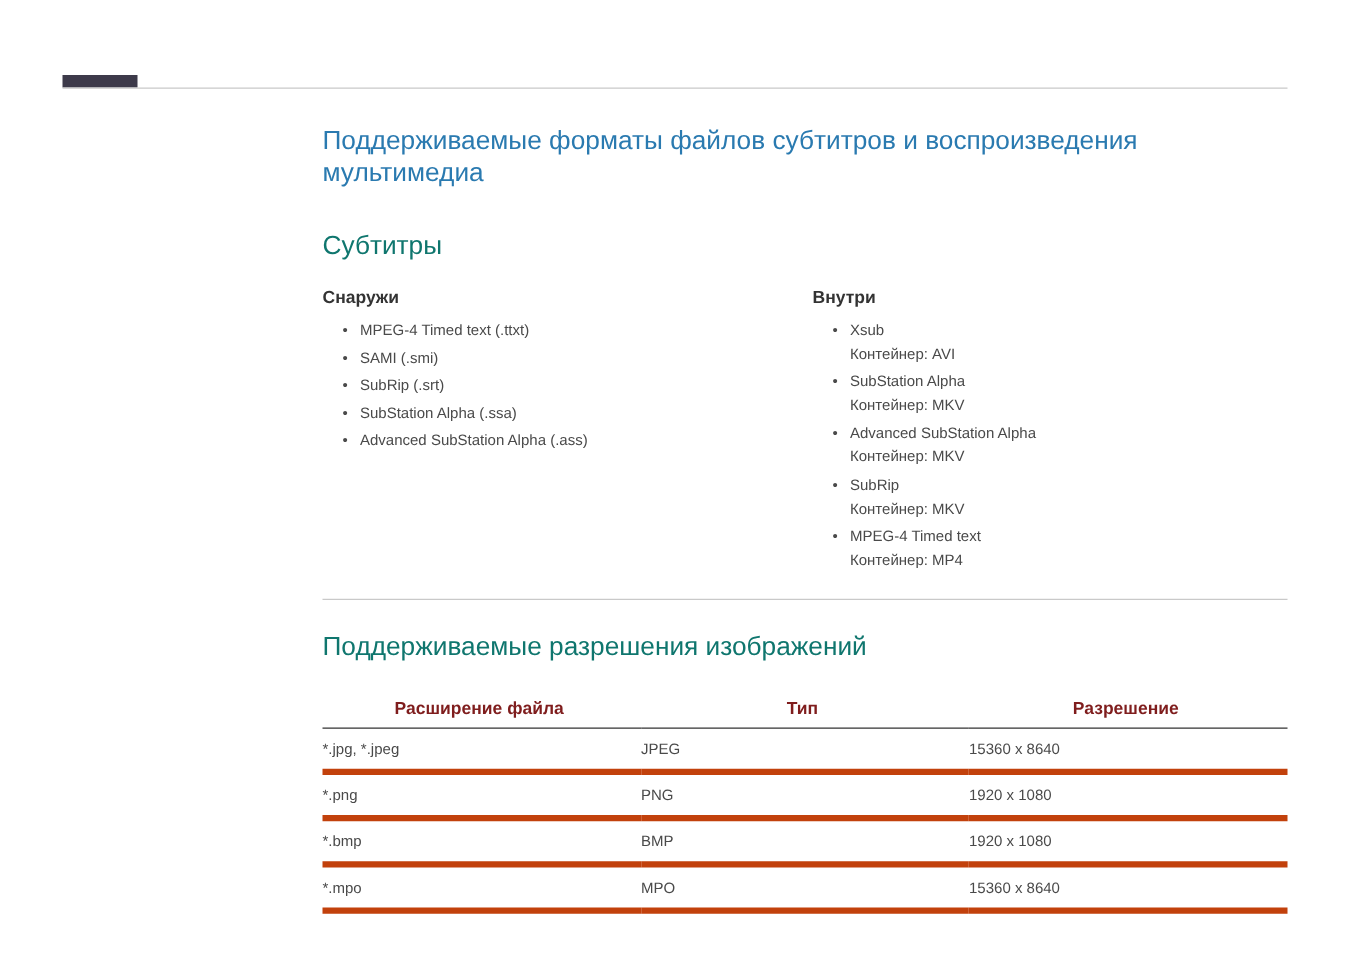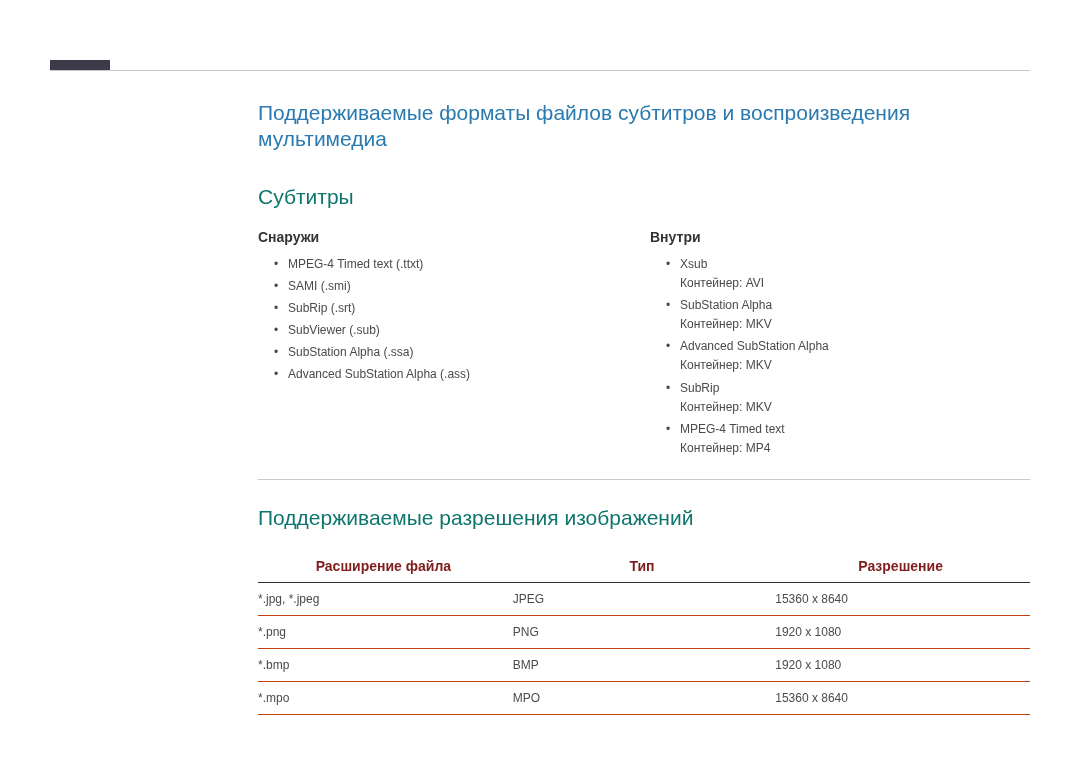--- a/index.html
+++ b/index.html
@@ -103,21 +103,21 @@
     font-size: 14px;
     font-weight: bold;
     color: #7f1d1d;
     padding: 8px 4px 8px 0;
     border-bottom: 1.5px solid #333;
   }
   table.formats td {
     font-size: 12px;
     color: #4a4a4a;
     padding: 9px 4px 9px 0;
-    border-bottom: 1px solid #c2410c;
+    border-bottom: 5px solid #c2410c;
     margin-left: 44px;
   }
   table.formats th:nth-child(1),
   table.formats td:nth-child(1) { width: 33%; }
   table.formats th:nth-child(2),
   table.formats td:nth-child(2) { width: 34%; }
   table.formats th:nth-child(3),
   table.formats td:nth-child(3) { width: 33%; }
 </style>
 </head>
@@ -132,21 +132,20 @@
 
   <h2 class="section-heading">Субтитры</h2>
 
   <div class="two-col">
     <div class="col">
       <h3 class="col-heading">Снаружи</h3>
       <ul class="subtitle-list">
         <li><span>MPEG-4 Timed text (.ttxt)</span></li>
         <li><span>SAMI (.smi)</span></li>
         <li><span>SubRip (.srt)</span></li>
-        <li><span>SubViewer (.sub)</span></li>
         <li><span>SubStation Alpha (.ssa)</span></li>
         <li><span>Advanced SubStation Alpha (.ass)</span></li>
       </ul>
     </div>
     <div class="col">
       <h3 class="col-heading">Внутри</h3>
       <ul class="subtitle-list">
         <li>
           <span>Xsub</span>
           <span class="sub-note">Контейнер: AVI</span>

